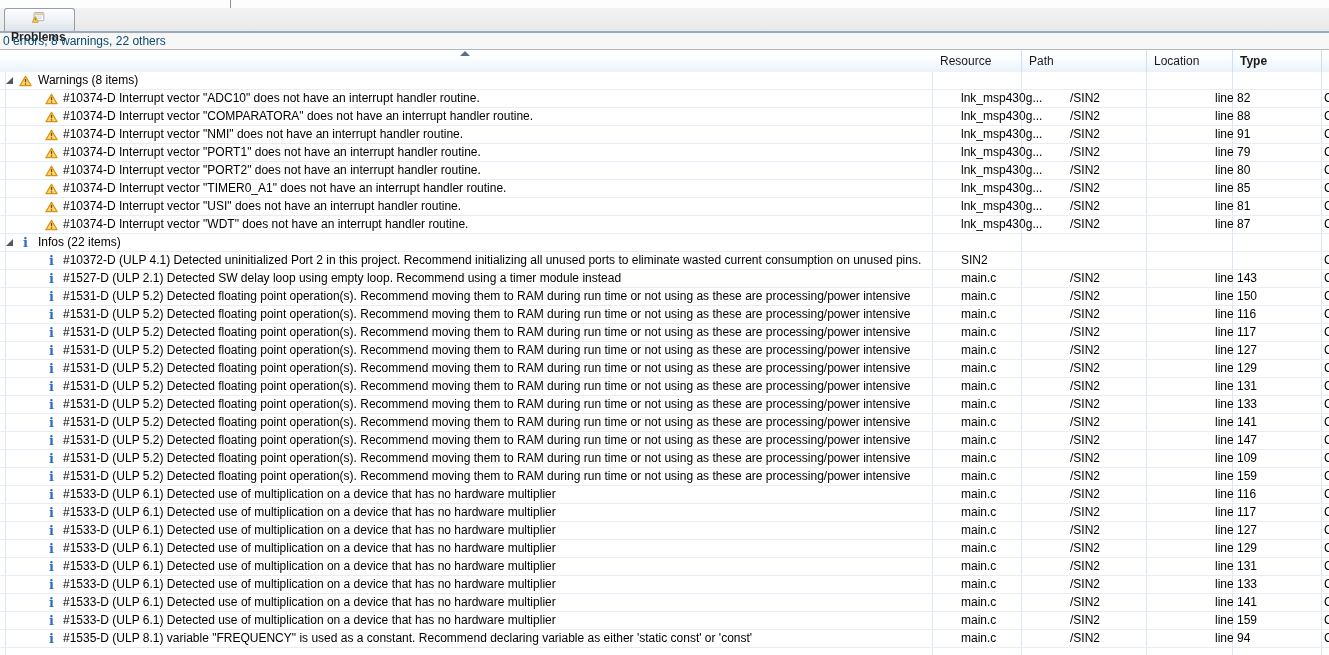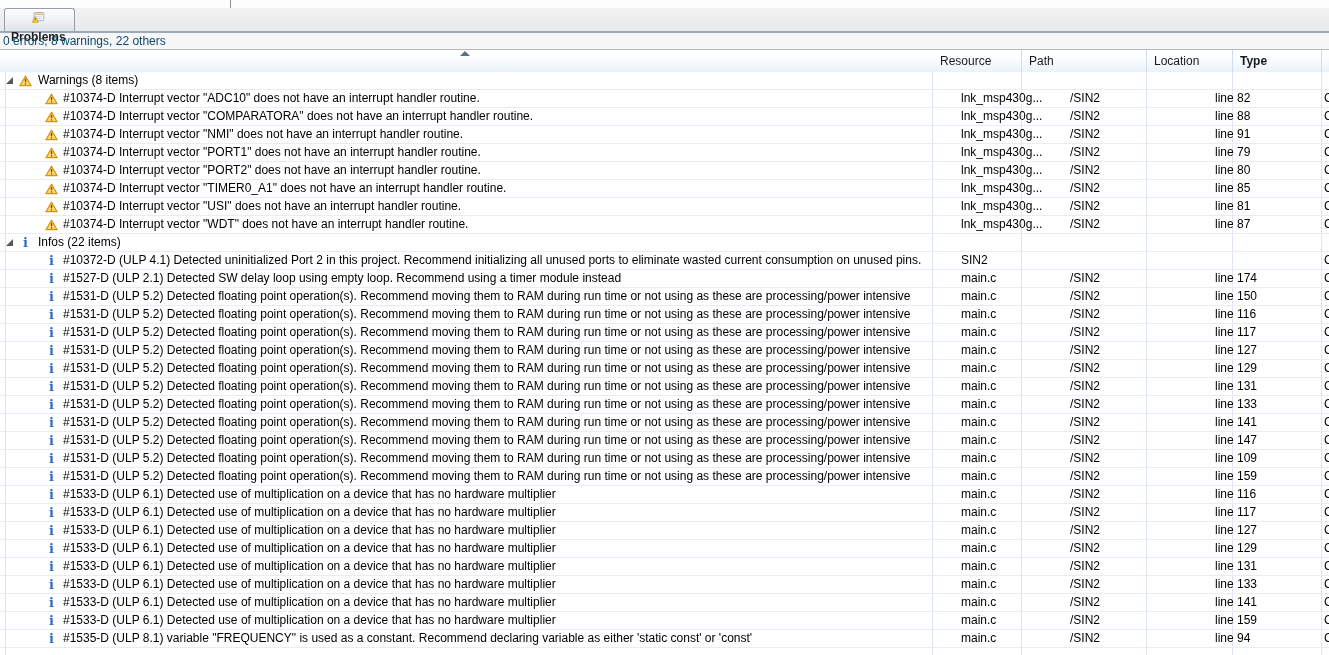--- a/index.html
+++ b/index.html
@@ -292,21 +292,21 @@
     <div class="row item-row info">
     <div class="cell c-desc">
       <span class="icon-slot">
 
         <span class="info-glyph">i</span>
       </span>
       <span class="cell-text">#1527-D (ULP 2.1) Detected SW delay loop using empty loop. Recommend using a timer module instead</span>
     </div>
     <div class="cell c-res  cell-text">main.c</div>
     <div class="cell c-path cell-text">/SIN2</div>
-    <div class="cell c-loc  cell-text">line 174</div>
+    <div class="cell c-loc  cell-text">line 143</div>
     <div class="cell c-type cell-text">C/C++ Probl...</div>
   </div>
     <div class="row item-row info">
     <div class="cell c-desc">
       <span class="icon-slot">
 
         <span class="info-glyph">i</span>
       </span>
       <span class="cell-text">#1531-D (ULP 5.2) Detected floating point operation(s). Recommend moving them to RAM during run time or not using as these are processing/power intensive</span>
     </div>

